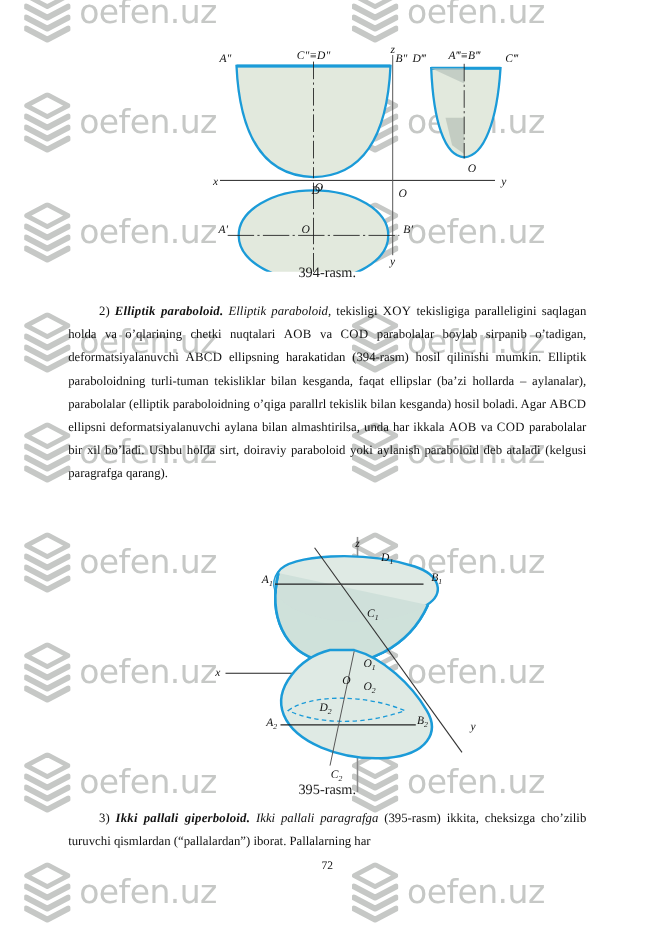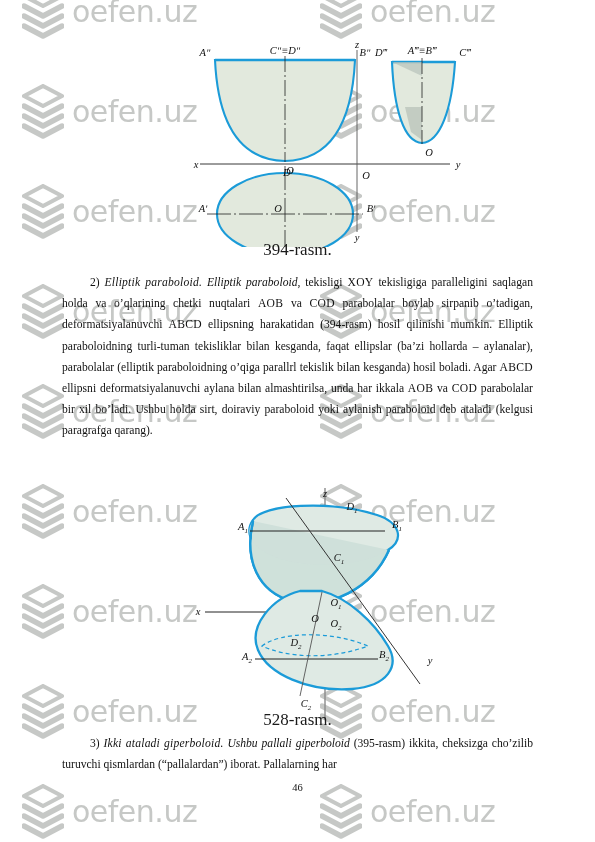--- a/index.html
+++ b/index.html
@@ -61,38 +61,38 @@
     position: relative;
     z-index: 2;
   }
 
   .figure {
     position: relative;
     width: 595px;
   }
   .fig-caption {
     text-align: center;
-    font-size: 17px;
+    font-size: 13px;
     font-family: "Liberation Serif", serif;
     color: #1a1a1a;
   }
 
   
   .para {
     position: absolute;
     left: 62px;
     width: 471px;
     font-size: 11.6px;
     line-height: 21.2px;
     text-align: justify;
     text-justify: inter-word;
     text-indent: 28px;
     color: #111;
   }
-  .para b { font-weight: normal; font-style: italic; letter-spacing: 0.2px;}
+  .para b { font-weight: bold; font-style: italic; letter-spacing: 0.2px;}
   .para i { }
   .mth { font-family: "Liberation Serif", serif; letter-spacing: 0.3px;}
 
   .pageno {
     position: absolute;
     top: 782px;
     left: 0;
     width: 595px;
     text-align: center;
     font-size: 10.5px;
@@ -428,24 +428,24 @@
       </text>
       <text class="lbl" x="306" y="219" text-anchor="middle">
         <tspan>C</tspan><tspan dy="3" font-size="7">2</tspan>
       </text>
 
       <text class="lbl" x="325" y="9" text-anchor="middle">z</text>
       <text class="lbl" x="198" y="127" text-anchor="middle">x</text>
       <text class="lbl" x="315" y="134" text-anchor="middle">O</text>
       <text class="lbl" x="430" y="176" text-anchor="middle">y</text>
     </svg>
-    <div class="fig-caption" style="position:absolute;top:222px;left:0;width:595px;">528-rasm.</div>
+    <div class="fig-caption" style="position:absolute;top:222px;left:0;width:595px;">395-rasm.</div>
   </div>
 
   <div class="para" style="top:733px;">
     <span>3)</span>
-    <b>Ikki ataladi giperboloid.</b>
-    <span><i>Ushbu pallali giperboloid</i> (395-rasm) ikkita, cheksizga cho’zilib turuvchi qismlardan (“pallalardan”) iborat. Pallalarning har</span>
+    <b>Ikki pallali giperboloid.</b>
+    <span><i>Ikki pallali paragrafga</i> (395-rasm) ikkita, cheksizga cho’zilib turuvchi qismlardan (“pallalardan”) iborat. Pallalarning har</span>
   </div>
 
-  <div class="pageno">46</div>
+  <div class="pageno">72</div>
 
 </div>
 
 </body></html>

